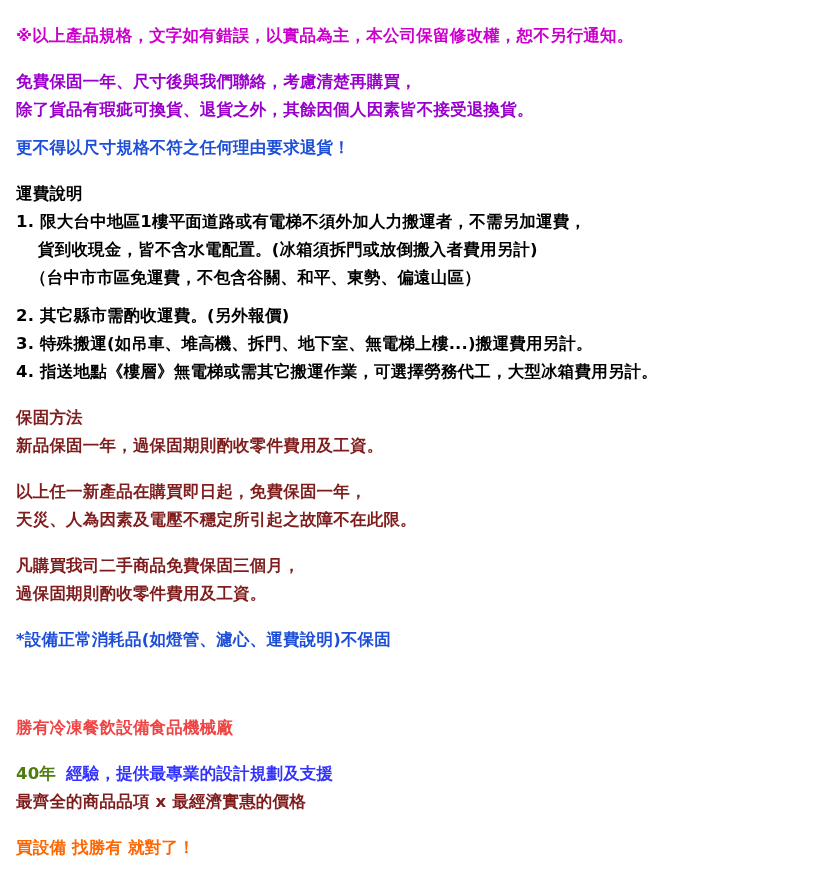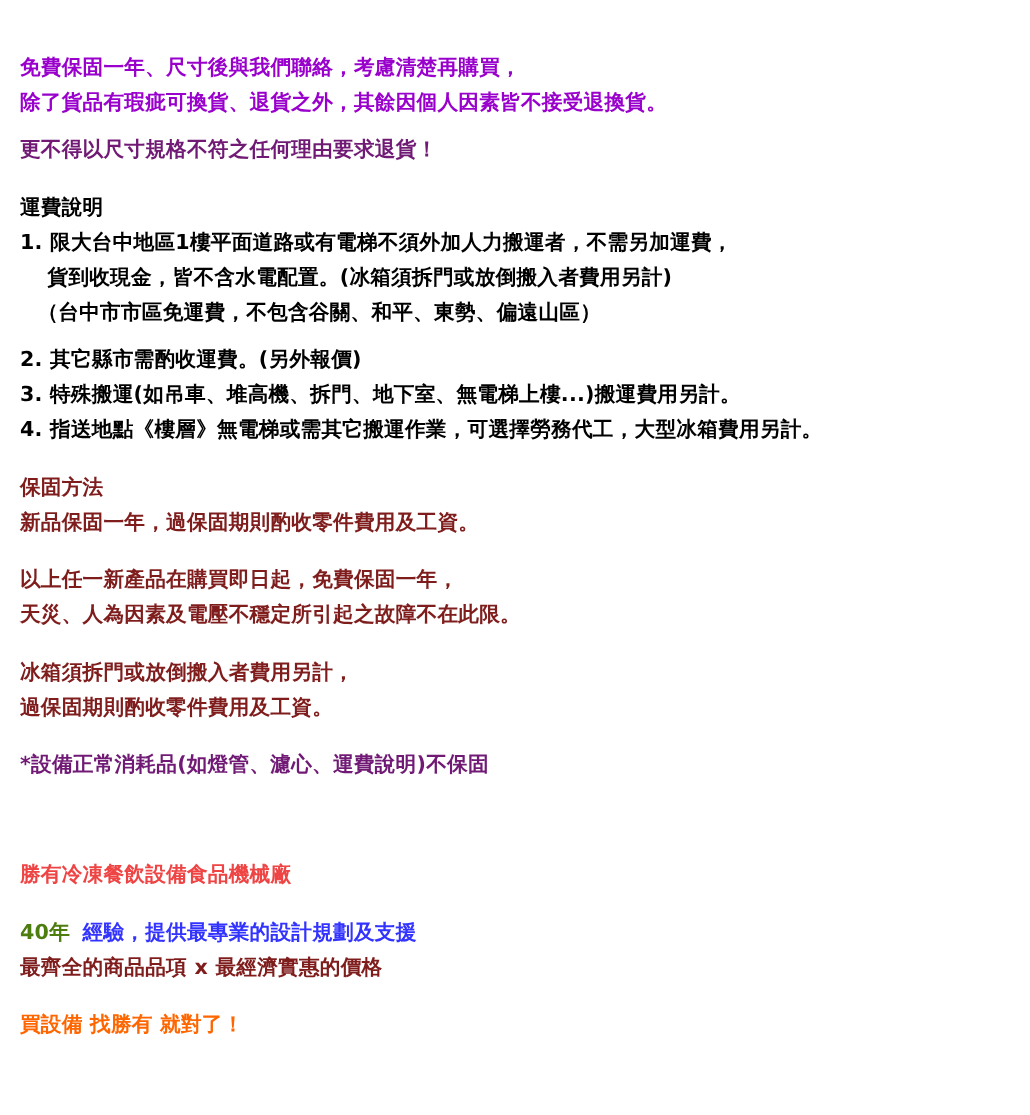--- a/index.html
+++ b/index.html
@@ -26,35 +26,36 @@
     line-height: 28px;
     white-space: pre;
     letter-spacing: 0.2px;
   }
   .gap-sm { height: 10px; }
   .gap-md { height: 18px; }
   .gap-lg { height: 26px; }
   .gap-xl { height: 34px; }
   .indent-1 { padding-left: 22px; }
   .indent-2 { padding-left: 14px; }
-  .c-red      { color: #701a75; }
+  .c-red      { color: #1d4ed8; }
   .c-magenta  { color: #cc00cc; }
   .c-purple   { color: #9900cc; }
   .c-blue     { color: #7f1d1d; }
   .c-black    { color: #000000; }
   .c-orange   { color: #ff6600; }
   .c-teal     { color: #ef4444; }
   .mixed-red { color: #4d7c0f; }
   .mixed-blue { color: #3333ff; padding-left: 10px; }
 </style>
 </head>
 <body>
 
 <div class="page">
 
+  <div class="line c-magenta">※以上產品規格，文字如有錯誤，以實品為主，本公司保留修改權，恕不另行通知。</div>
 
   <div class="gap-md"></div>
 
   <div class="line c-purple">免費保固一年、尺寸後與我們聯絡，考慮清楚再購買，</div>
   <div class="line c-purple">除了貨品有瑕疵可換貨、退貨之外，其餘因個人因素皆不接受退換貨。</div>
 
   <div class="gap-sm"></div>
 
   <div class="line c-red">更不得以尺寸規格不符之任何理由要求退貨！</div>
 
@@ -77,21 +78,21 @@
   <div class="line c-blue">保固方法</div>
   <div class="line c-blue">新品保固一年，過保固期則酌收零件費用及工資。</div>
 
   <div class="gap-md"></div>
 
   <div class="line c-blue">以上任一新產品在購買即日起，免費保固一年，</div>
   <div class="line c-blue">天災、人為因素及電壓不穩定所引起之故障不在此限。</div>
 
   <div class="gap-md"></div>
 
-  <div class="line c-blue">冰箱須拆門或放倒搬入者費用另計，</div>
+  <div class="line c-blue">凡購買我司二手商品免費保固三個月，</div>
   <div class="line c-blue">過保固期則酌收零件費用及工資。</div>
 
   <div class="gap-md"></div>
 
   <div class="line c-red">*設備正常消耗品(如燈管、濾心、運費說明)不保固</div>
 
   <div class="gap-xl"></div>
   <div class="gap-lg"></div>
 
   <div class="line c-teal">勝有冷凍餐飲設備食品機械廠</div>

